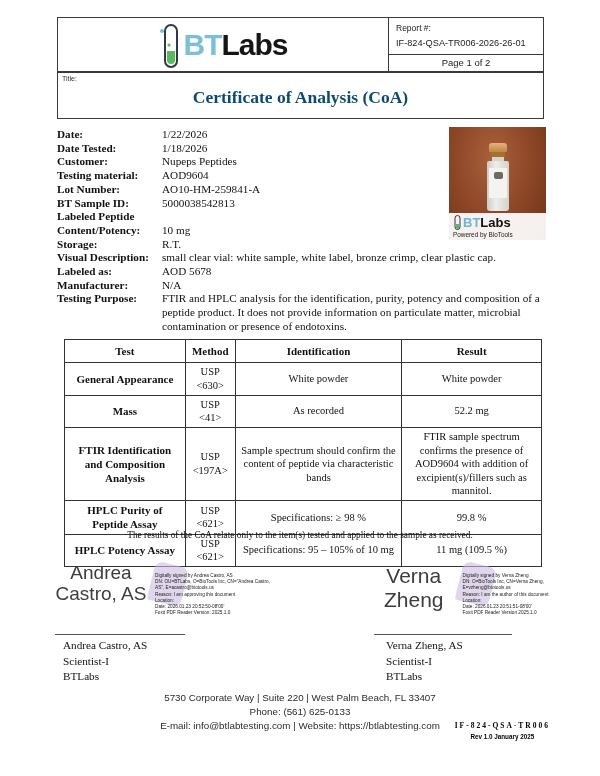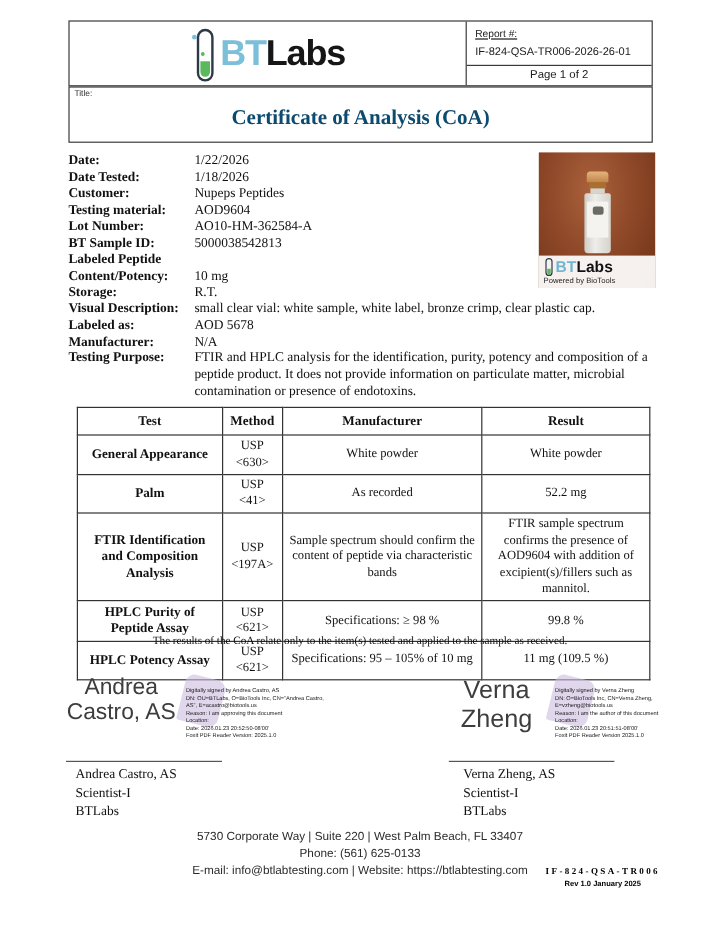--- a/index.html
+++ b/index.html
@@ -14,21 +14,21 @@
     position: absolute; left: 57px; top: 17px; width: 487px; height: 55px;
     border: 1px solid #3a3a3a; display: flex;
   }
   .logo-cell { flex: 1; display: flex; align-items: center; justify-content: center; }
   .logo-text { font-family: "Liberation Sans", sans-serif; font-weight: bold; font-size: 30px; letter-spacing: -1px; }
   .logo-bt { color: #7bbfd9; }
   .logo-labs { color: #161616; }
   .tube-svg { margin-right: 1px; margin-top: 2px; }
   .report-cell { width: 155px; border-left: 1px solid #3a3a3a; display: flex; flex-direction: column; font-family: "Liberation Sans", sans-serif; }
   .rep-top { flex: 1; padding: 5px 7px 0; }
-  .rep-label { font-size: 8.5px; color: #1c1c1c; text-decoration: underline; }
+  .rep-label { font-size: 8.5px; color: #1c1c1c; }
   .rep-num { font-size: 9.2px; margin-top: 5px; white-space: nowrap; color: #1c1c1c; }
   .rep-page { border-top: 1px solid #3a3a3a; text-align: center; font-size: 9.5px; padding: 2px 0 3px; color: #1c1c1c; }
 
   
   .title-box { position: absolute; left: 57px; top: 72px; width: 487px; height: 47px; border: 1px solid #3a3a3a; }
   .title-label { position: absolute; left: 4px; top: 2px; font-family: "Liberation Sans", sans-serif; font-size: 7px; color: #333; }
   .title-text { text-align: center; margin-top: 14px; font-weight: bold; font-size: 17.5px; color: #0c4a6e; }
 
   
   .details { position: absolute; left: 57px; top: 128px; width: 489px; font-size: 11.2px; line-height: 13.7px; }
@@ -127,21 +127,21 @@
     <div class="drow">
         <span class="dlabel">Customer:</span>
         <span class="dvalue">Nupeps Peptides</span>
       </div>
     <div class="drow">
         <span class="dlabel">Testing material:</span>
         <span class="dvalue">AOD9604</span>
       </div>
     <div class="drow">
         <span class="dlabel">Lot Number:</span>
-        <span class="dvalue">AO10-HM-362584-A</span>
+        <span class="dvalue">AO10-HM-259841-A</span>
       </div>
     <div class="drow">
         <span class="dlabel">BT Sample ID:</span>
         <span class="dvalue">5000038542813</span>
       </div>
     <div class="drow">
         <span class="dlabel">Labeled Peptide</span>
         <span class="dvalue"></span>
       </div>
     <div class="drow">
@@ -199,33 +199,33 @@
       <colgroup>
           <col style="width:121px">
           <col style="width:50px">
           <col style="width:167px">
           <col style="width:140px">
         </colgroup>
       <thead>
         <tr>
           <th>Test</th>
           <th>Method</th>
-          <th>Manufacturer</th>
+          <th>Identification</th>
           <th>Result</th>
         </tr>
       </thead>
       <tbody>
         <tr>
           <td class="c-test">General Appearance</td>
           <td>USP &lt;630&gt;</td>
           <td>White powder</td>
           <td>White powder</td>
         </tr>
         <tr>
-          <td class="c-test">Palm</td>
+          <td class="c-test">Mass</td>
           <td>USP &lt;41&gt;</td>
           <td>As recorded</td>
           <td>52.2 mg</td>
         </tr>
         <tr>
           <td class="c-test">FTIR Identification and Composition Analysis</td>
           <td>USP &lt;197A&gt;</td>
           <td>Sample spectrum should confirm the content of peptide via characteristic bands</td>
           <td>FTIR sample spectrum confirms the presence of AOD9604 with addition of excipient(s)/fillers such as mannitol.</td>
         </tr>

